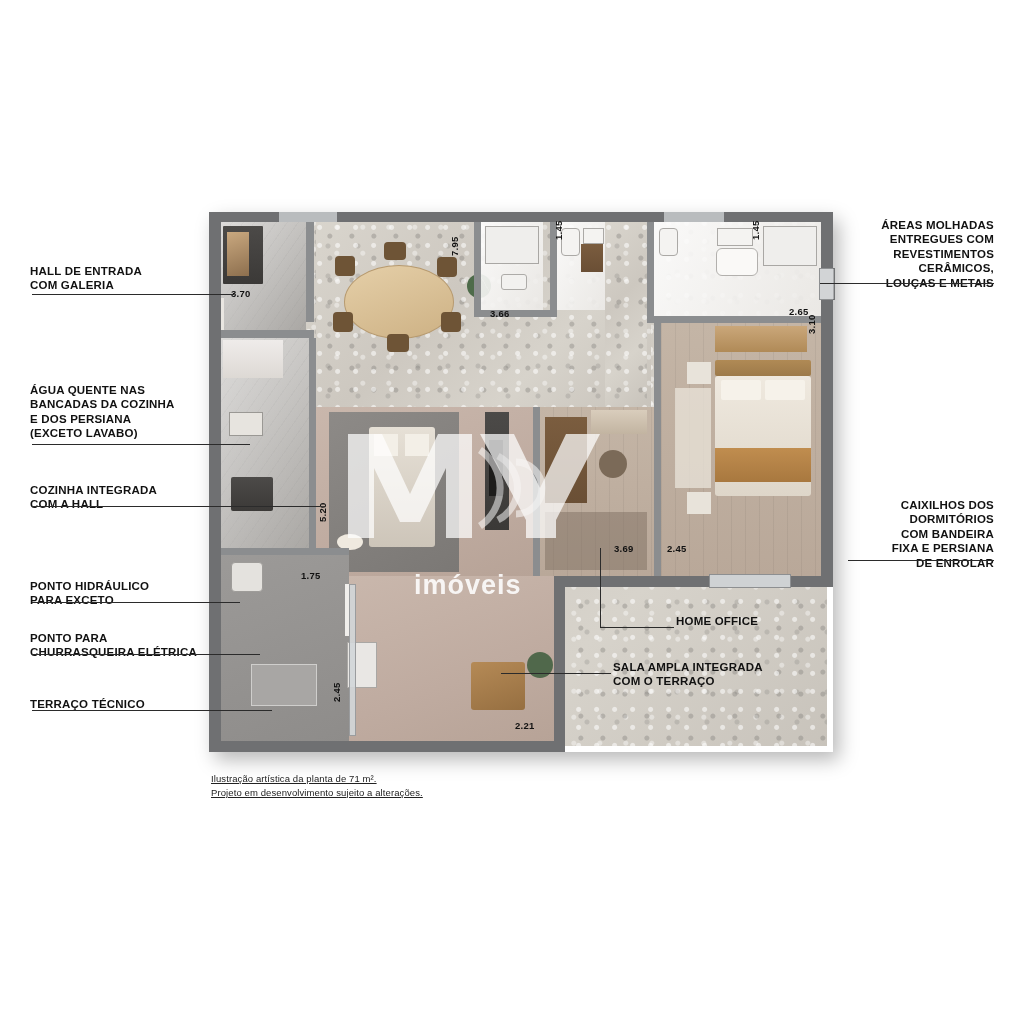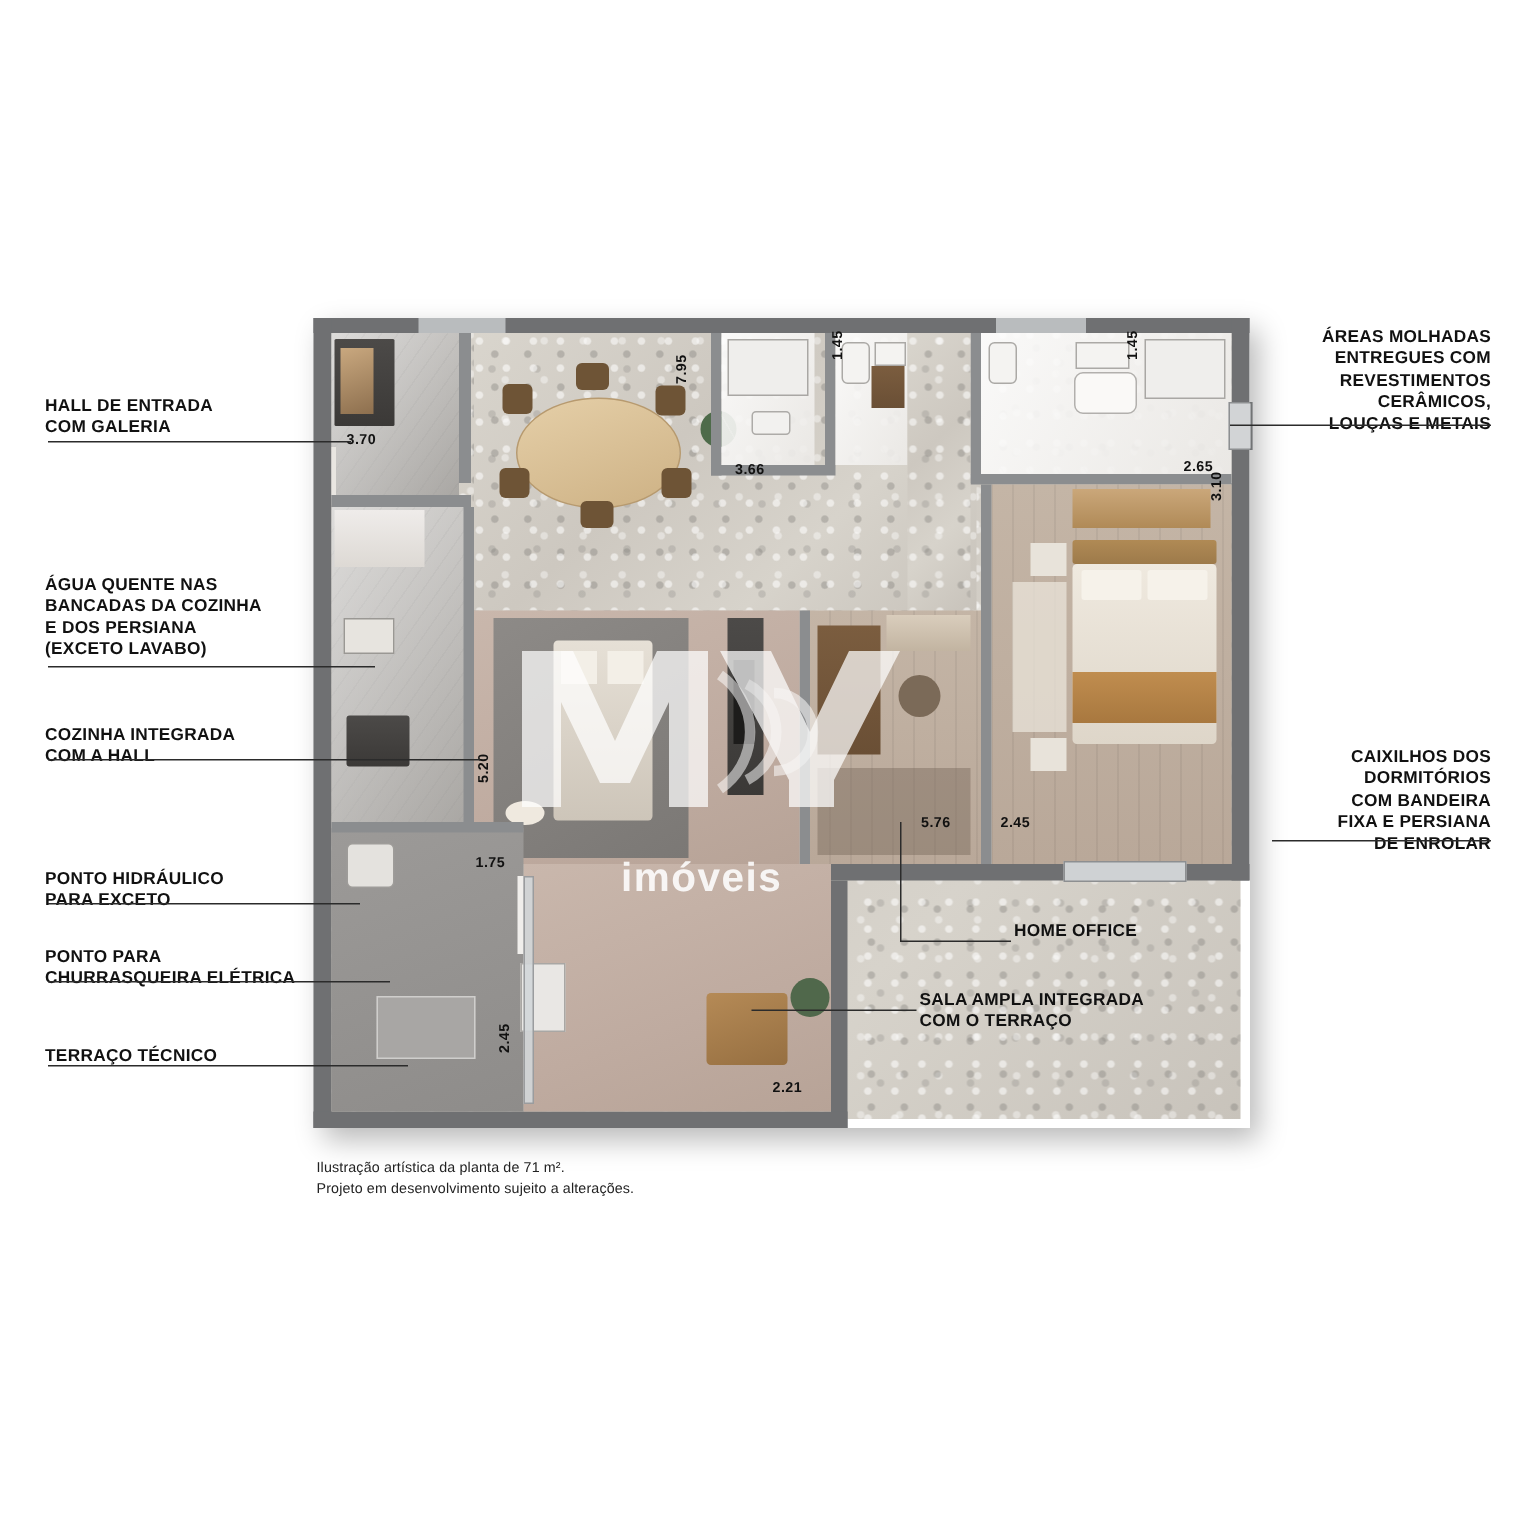--- a/index.html
+++ b/index.html
@@ -139,20 +139,21 @@
   
   #footnote {
     position: absolute;
     left: 211px;
     top: 772px;
     font-size: 9.5px;
     line-height: 1.45;
     color: #222;
     white-space: pre-line;
     letter-spacing: 0.1px;
+    text-decoration: underline;
   }
 </style>
 </head>
 <body>
 
 <div id="plan">
 
   <div class="room floor-stone" style="left:6px; top:6px; width:612px; height:528px;"></div>
 
   <div class="wall" style="left:0; top:0; width:624px; height:10px;"></div>
@@ -258,22 +259,22 @@
 
   <div class="dim" style="left:22px; top:76px;">3.70</div>
   <div class="dim vert" style="left:240px; top:44px;">7.95</div>
   <div class="dim" style="left:281px; top:96px;">3.66</div>
   <div class="dim vert" style="left:344px; top:28px;">1.45</div>
   <div class="dim vert" style="left:541px; top:28px;">1.45</div>
   <div class="dim" style="left:580px; top:94px;">2.65</div>
   <div class="dim vert" style="left:597px; top:122px;">3.10</div>
   <div class="dim" style="left:458px; top:331px;">2.45</div>
   <div class="dim vert" style="left:108px; top:310px;">5.20</div>
-  <div class="dim" style="left:405px; top:331px;">5.76</div>
-  <div class="dim" style="left:108px; top:358px;">1.75</div>
+  <div class="dim" style="left:405px; top:331px;">3.69</div>
+  <div class="dim" style="left:92px; top:358px;">1.75</div>
   <div class="dim vert" style="left:122px; top:490px;">2.45</div>
   <div class="dim" style="left:306px; top:508px;">2.21</div>
 
   <div class="shadow"></div>
 </div>
 
 <div id="watermark">
   <svg viewBox="0 0 300 215" width="300" height="215" aria-hidden="true">
     <g fill="#ffffff" fill-opacity="0.82">
       <path d="M18 140 L18 36 L52 36 L80 96 L108 36 L142 36 L142 140 L116 140 L116 70 L90 124 L70 124 L44 70 L44 140 Z"></path>

